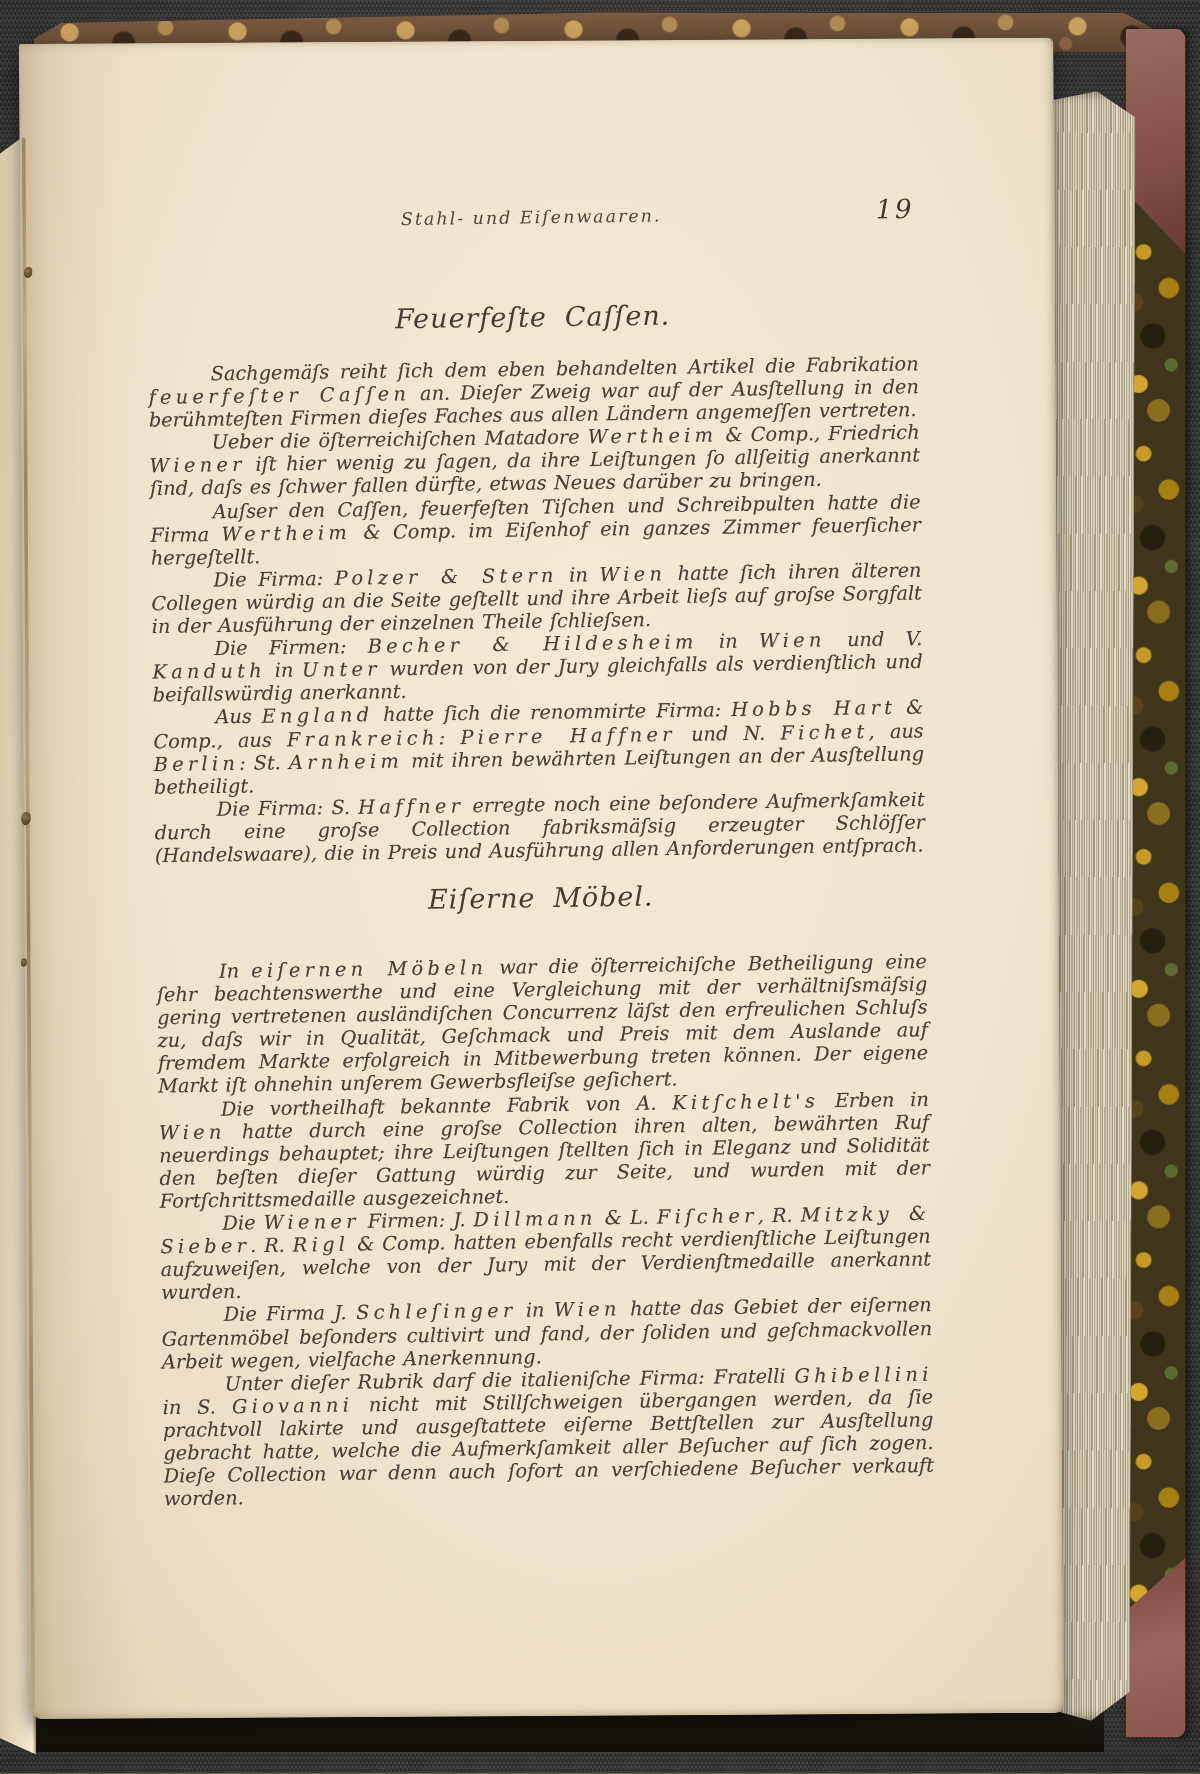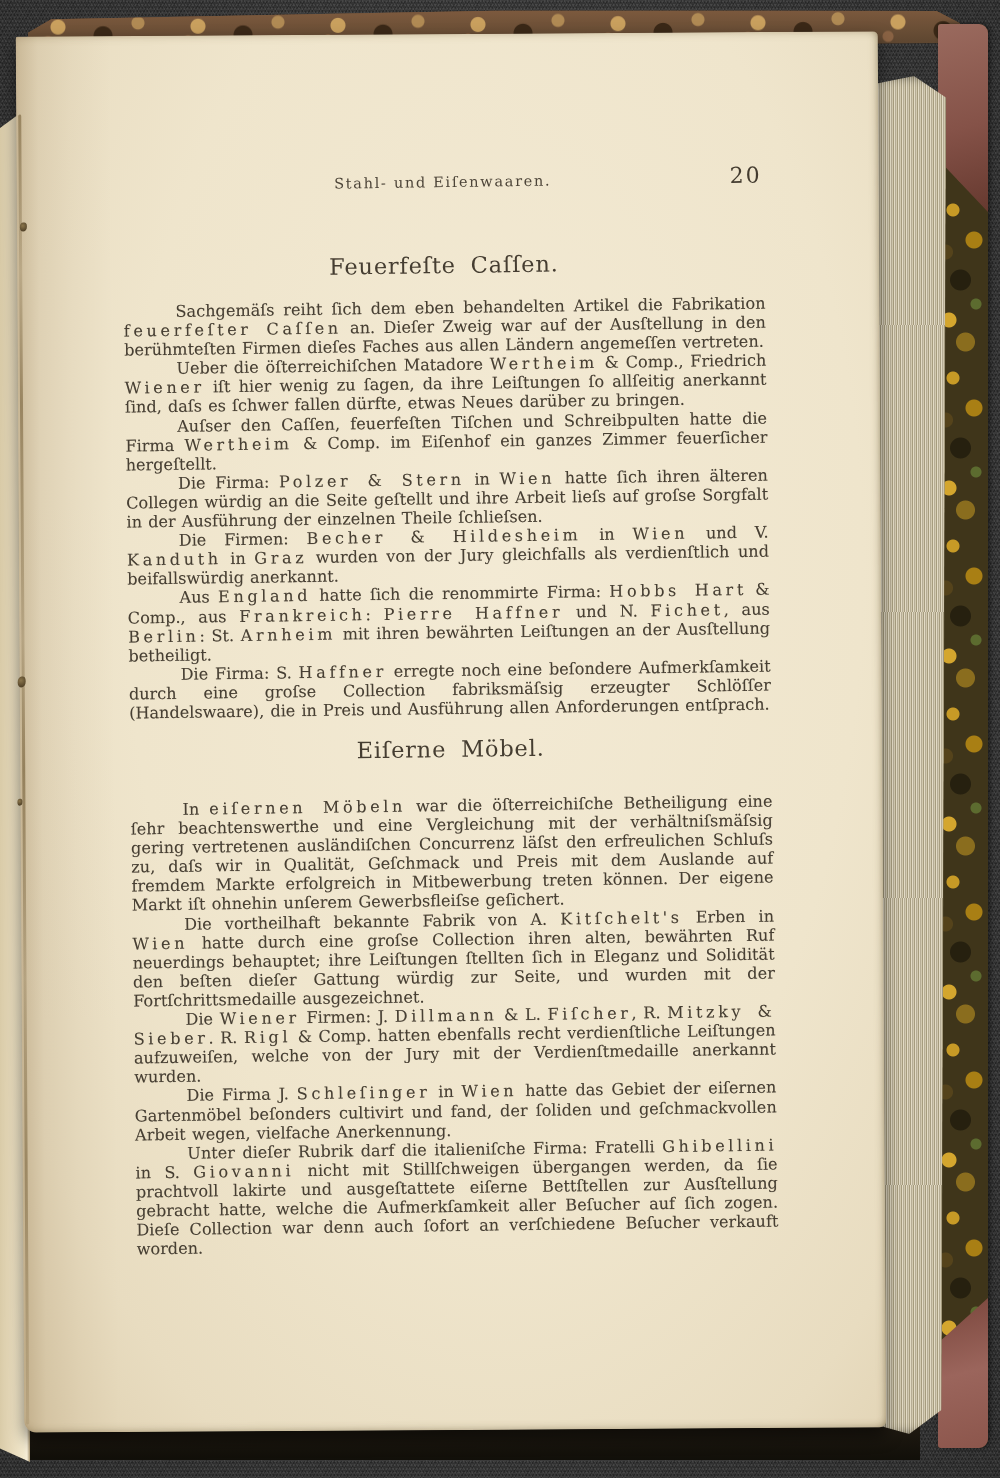--- a/index.html
+++ b/index.html
@@ -1,21 +1,21 @@
 <!DOCTYPE html>
 <html><head>
 <meta charset="utf-8">
 <style>
   html,body{margin:0;padding:0;}
   body{
     width:1000px;height:1478px;position:relative;overflow:hidden;
     font-family:"DejaVu Serif","Liberation Serif",serif;
     background:#3c3c3c;
   }
-  .scene{position:absolute;inset:0;}
+  .scene{position:absolute;inset:0;font-style:italic;}
   
   .fabric{
     position:absolute;inset:0;background-color:#3d3d3d;
     background-image:
       repeating-linear-gradient(63deg, rgba(255,255,255,.055) 0 1px, transparent 1px 3px),
       repeating-linear-gradient(-63deg, rgba(0,0,0,.22) 0 1px, transparent 1px 3px),
       repeating-linear-gradient(0deg, rgba(255,255,255,.03) 0 2px, rgba(0,0,0,.07) 2px 4px),
       radial-gradient(ellipse at 50% 45%, rgba(255,255,255,.05), rgba(0,0,0,.25));
   }
   
@@ -162,30 +162,30 @@
   <div class="page">
     <div class="gutter-shade"></div>
     <div class="crease"></div>
     <div class="knot k1"></div>
     <div class="knot k2"></div>
     <div class="knot k3"></div>
 
     <div class="text-block">
       <div class="head-row">
         <span class="head-title">Stahl- und Eiſenwaaren.</span>
-        <span class="page-num">20</span>
+        <span class="page-num">19</span>
       </div>
 
       <h2 class="sec-h h-1">Feuerfeſte Caſſen.</h2>
       <div class="body b-1">
           <p class="para"><span class="">Sachgemäſs reiht ſich dem eben behandelten Artikel die Fabrikation </span><span class="sp">feuerfeſter Caſſen</span><span class=""> an. Dieſer Zweig war auf der Ausſtellung in den berühmteſten Firmen dieſes Faches aus allen Ländern angemeſſen vertreten.</span></p>
           <p class="para"><span class="">Ueber die öſterreichiſchen Matadore </span><span class="sp">Wertheim</span><span class=""> &amp; Comp., Friedrich </span><span class="sp">Wiener</span><span class=""> iſt hier wenig zu ſagen, da ihre Leiſtungen ſo allſeitig anerkannt ſind, daſs es ſchwer fallen dürfte, etwas Neues darüber zu bringen.</span></p>
           <p class="para"><span class="">Auſser den Caſſen, feuerfeſten Tiſchen und Schreibpulten hatte die Firma </span><span class="sp">Wertheim</span><span class=""> &amp; Comp. im Eiſenhof ein ganzes Zimmer feuerſicher hergeſtellt.</span></p>
           <p class="para"><span class="">Die Firma: </span><span class="sp">Polzer &amp; Stern</span><span class=""> in </span><span class="sp">Wien</span><span class=""> hatte ſich ihren älteren Collegen würdig an die Seite geſtellt und ihre Arbeit lieſs auf groſse Sorgfalt in der Ausführung der einzelnen Theile ſchlieſsen.</span></p>
-          <p class="para"><span class="">Die Firmen: </span><span class="sp">Becher &amp; Hildesheim</span><span class=""> in </span><span class="sp">Wien</span><span class=""> und V. </span><span class="sp">Kanduth</span><span class=""> in </span><span class="sp">Graz</span><span class=""> wurden von der Jury gleichfalls als verdienſtlich und beifallswürdig anerkannt.</span></p>
+          <p class="para"><span class="">Die Firmen: </span><span class="sp">Becher &amp; Hildesheim</span><span class=""> in </span><span class="sp">Wien</span><span class=""> und V. </span><span class="sp">Kanduth</span><span class=""> in </span><span class="sp">Unter</span><span class=""> wurden von der Jury gleichfalls als verdienſtlich und beifallswürdig anerkannt.</span></p>
           <p class="para"><span class="">Aus </span><span class="sp">England</span><span class=""> hatte ſich die renommirte Firma: </span><span class="sp">Hobbs Hart</span><span class=""> &amp; Comp., aus </span><span class="sp">Frankreich</span><span class="">: </span><span class="sp">Pierre Haffner</span><span class=""> und N. </span><span class="sp">Fichet</span><span class="">, aus </span><span class="sp">Berlin</span><span class="">: St. </span><span class="sp">Arnheim</span><span class=""> mit ihren bewährten Leiſtungen an der Ausſtellung betheiligt.</span></p>
           <p class="para"><span class="">Die Firma: S. </span><span class="sp">Haffner</span><span class=""> erregte noch eine beſondere Aufmerkſamkeit durch eine groſse Collection fabriksmäſsig erzeugter Schlöſſer (Handelswaare), die in Preis und Ausführung allen Anforderungen entſprach.</span></p>
         </div>
 
       <h2 class="sec-h h-2">Eiſerne Möbel.</h2>
       <div class="body b-2">
           <p class="para"><span class="">In </span><span class="sp">eiſernen Möbeln</span><span class=""> war die öſterreichiſche Betheiligung eine ſehr beachtenswerthe und eine Vergleichung mit der verhältniſsmäſsig gering vertretenen ausländiſchen Concurrenz läſst den erfreulichen Schluſs zu, daſs wir in Qualität, Geſchmack und Preis mit dem Auslande auf fremdem Markte erfolgreich in Mitbewerbung treten können. Der eigene Markt iſt ohnehin unſerem Gewerbsfleiſse geſichert.</span></p>
           <p class="para"><span class="">Die vortheilhaft bekannte Fabrik von A. </span><span class="sp">Kitſchelt's</span><span class=""> Erben in </span><span class="sp">Wien</span><span class=""> hatte durch eine groſse Collection ihren alten, bewährten Ruf neuerdings behauptet; ihre Leiſtungen ſtellten ſich in Eleganz und Solidität den beſten dieſer Gattung würdig zur Seite, und wurden mit der Fortſchrittsmedaille ausgezeichnet.</span></p>
           <p class="para"><span class="">Die </span><span class="sp">Wiener</span><span class=""> Firmen: J. </span><span class="sp">Dillmann</span><span class=""> &amp; L. </span><span class="sp">Fiſcher</span><span class="">, R. </span><span class="sp">Mitzky &amp; Sieber</span><span class="">. R. </span><span class="sp">Rigl</span><span class=""> &amp; Comp. hatten ebenfalls recht verdienſtliche Leiſtungen aufzuweiſen, welche von der Jury mit der Verdienſtmedaille anerkannt wurden.</span></p>
           <p class="para"><span class="">Die Firma J. </span><span class="sp">Schleſinger</span><span class=""> in </span><span class="sp">Wien</span><span class=""> hatte das Gebiet der eiſernen Gartenmöbel beſonders cultivirt und fand, der ſoliden und geſchmackvollen Arbeit wegen, vielfache Anerkennung.</span></p>

